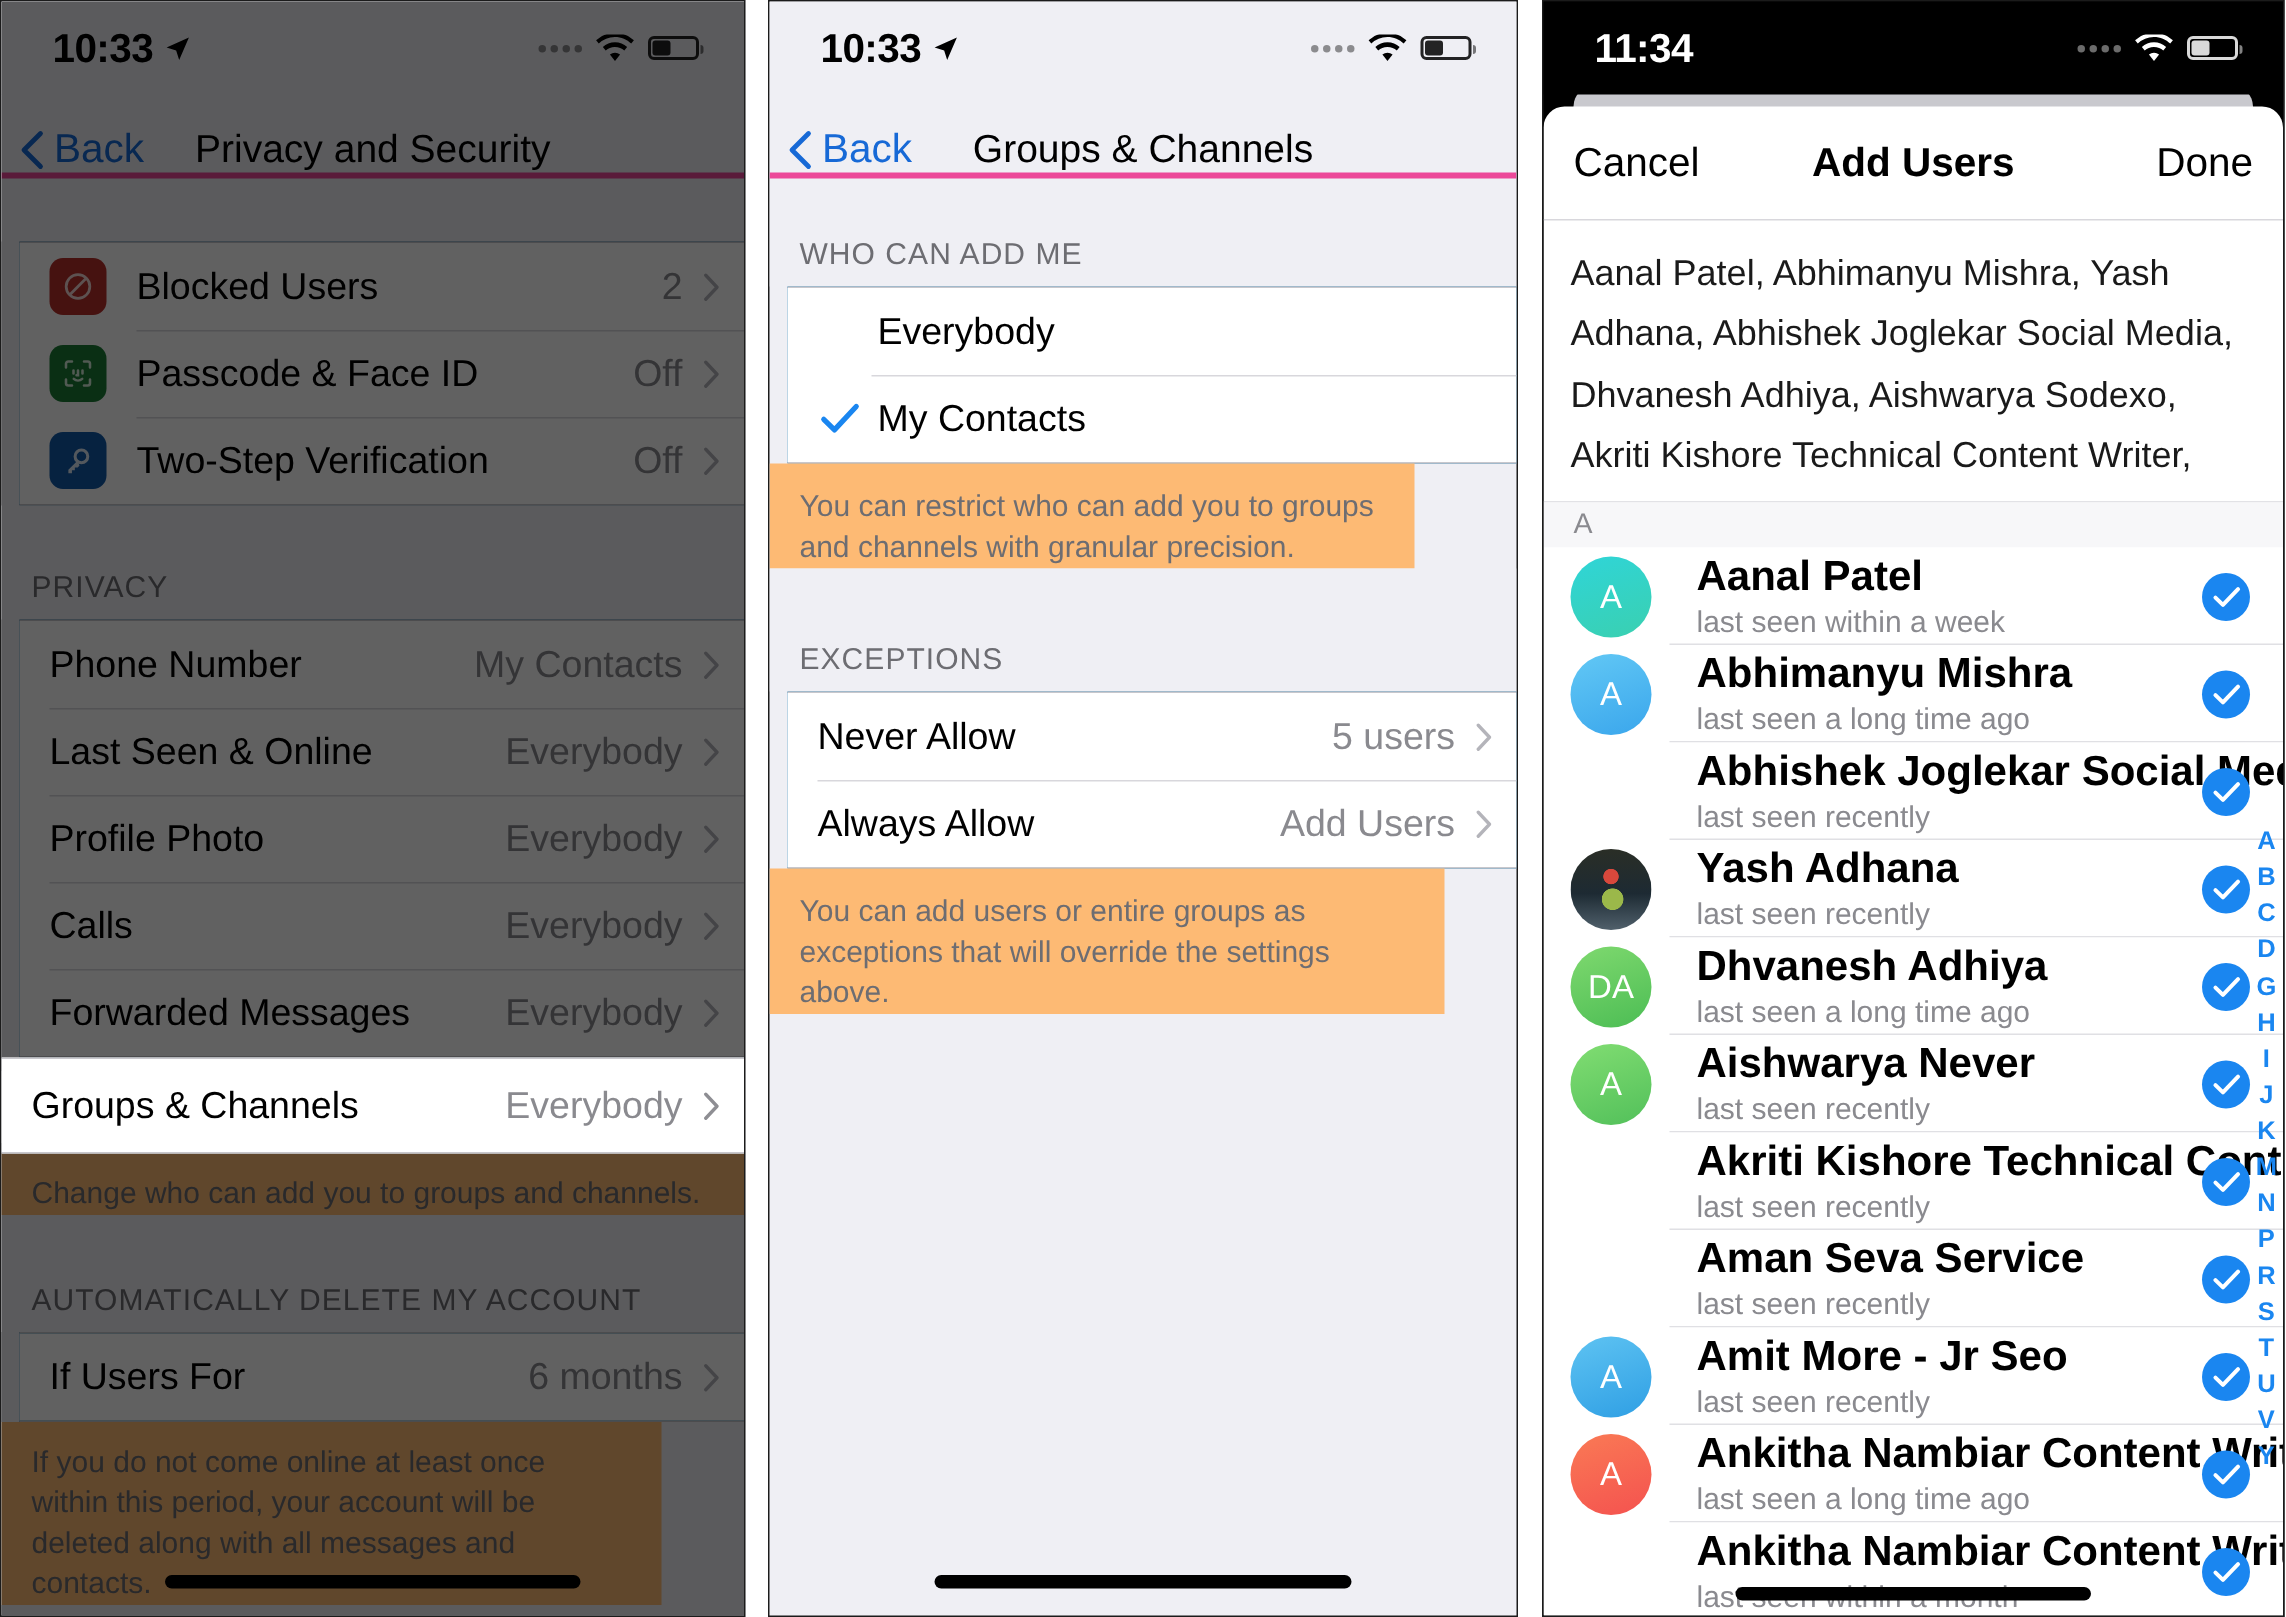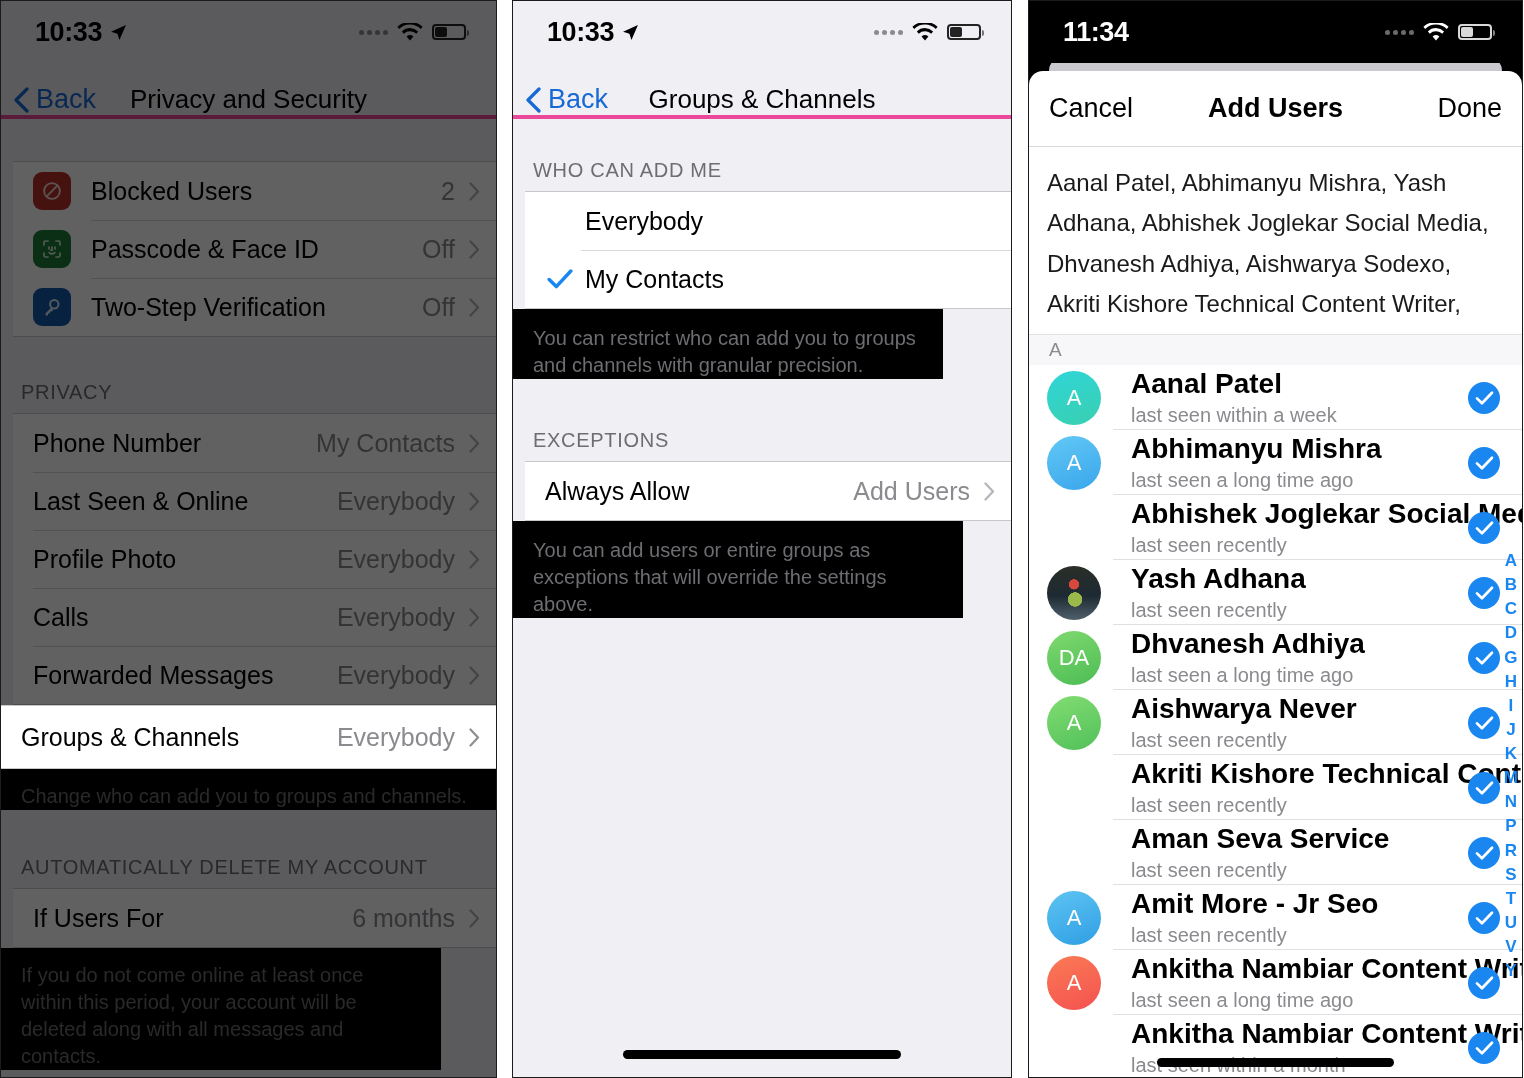--- a/index.html
+++ b/index.html
@@ -104,21 +104,21 @@
   .cell-icon {
     width: 38px; height: 38px; border-radius: 9px;
     margin-right: 20px; flex: 0 0 auto;
     display: flex; align-items: center; justify-content: center;
   }
   .cell-label { font-size: 25px; color: #000; flex: 1 1 auto; white-space: nowrap; }
   .cell-value { font-size: 25px; color: #8a8a8f; margin-right: 14px; white-space: nowrap; }
   .chev-right { width: 11px; height: 19px; flex: 0 0 auto; }
   .footnote {
     font-size: 20px; line-height: 1.35; color: #6d6d72;
-    padding: 13px 22px 0 20px; background: #000000;
+    padding: 13px 22px 0 20px; background: #fdba74;
   }
 
   
   .highlight-row { position: relative; z-index: 60; background:#fff;
     border-top: 1px solid #c8c7cc; border-bottom: 1px solid #c8c7cc; }
   .highlight-row .cell { height: 62px; }
 
   
   .radio-cell {
     display:flex; align-items:center; height: 58px; background:#fff;
@@ -411,20 +411,27 @@
         </span>
         <span class="radio-label">My Contacts</span>
       </div>
     </div>
 
     <div class="footnote" style="padding-top:16px;max-width:430px">You can restrict who can add you to groups and channels with granular precision.</div>
 
     <div class="sec-hdr" style="padding-top:50px">EXCEPTIONS</div>
 
     <div class="cell-group">
+      <div class="cell">
+        <span class="cell-label">Never Allow</span>
+        <span class="cell-value">5 users</span>
+        <svg class="chev-right" viewBox="0 0 11 19">
+            <path d="M1.5 1.5 9 9.5 1.5 17.5" stroke="#b4b4ba" stroke-width="2.2" fill="none" stroke-linecap="round" stroke-linejoin="round"></path>
+          </svg>
+      </div>
       <div class="cell">
         <span class="cell-label">Always Allow</span>
         <span class="cell-value">Add Users</span>
         <svg class="chev-right" viewBox="0 0 11 19">
             <path d="M1.5 1.5 9 9.5 1.5 17.5" stroke="#b4b4ba" stroke-width="2.2" fill="none" stroke-linecap="round" stroke-linejoin="round"></path>
           </svg>
       </div>
     </div>
 
     <div class="footnote" style="padding-top:16px;max-width:450px">You can add users or entire groups as exceptions that will override the settings above.</div>

